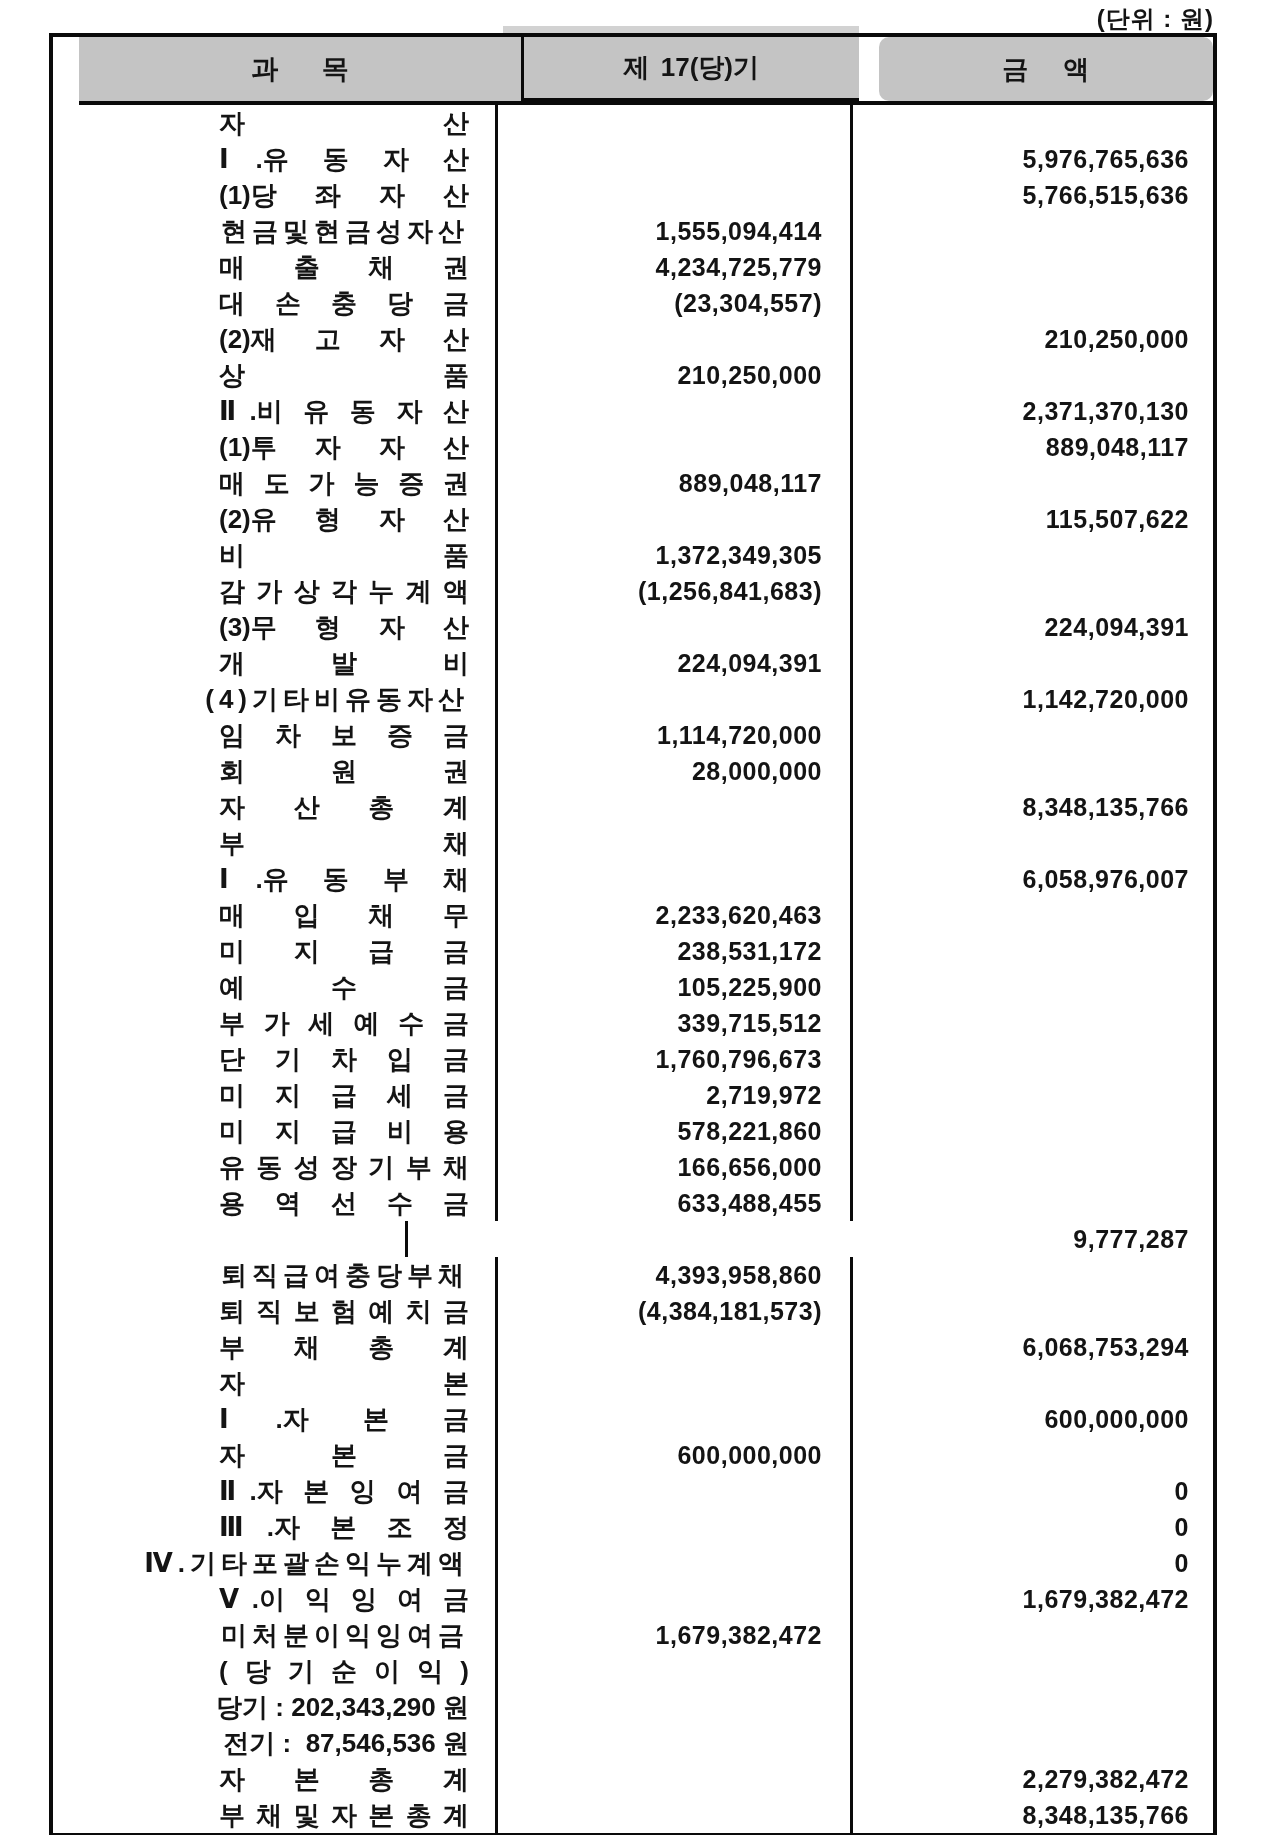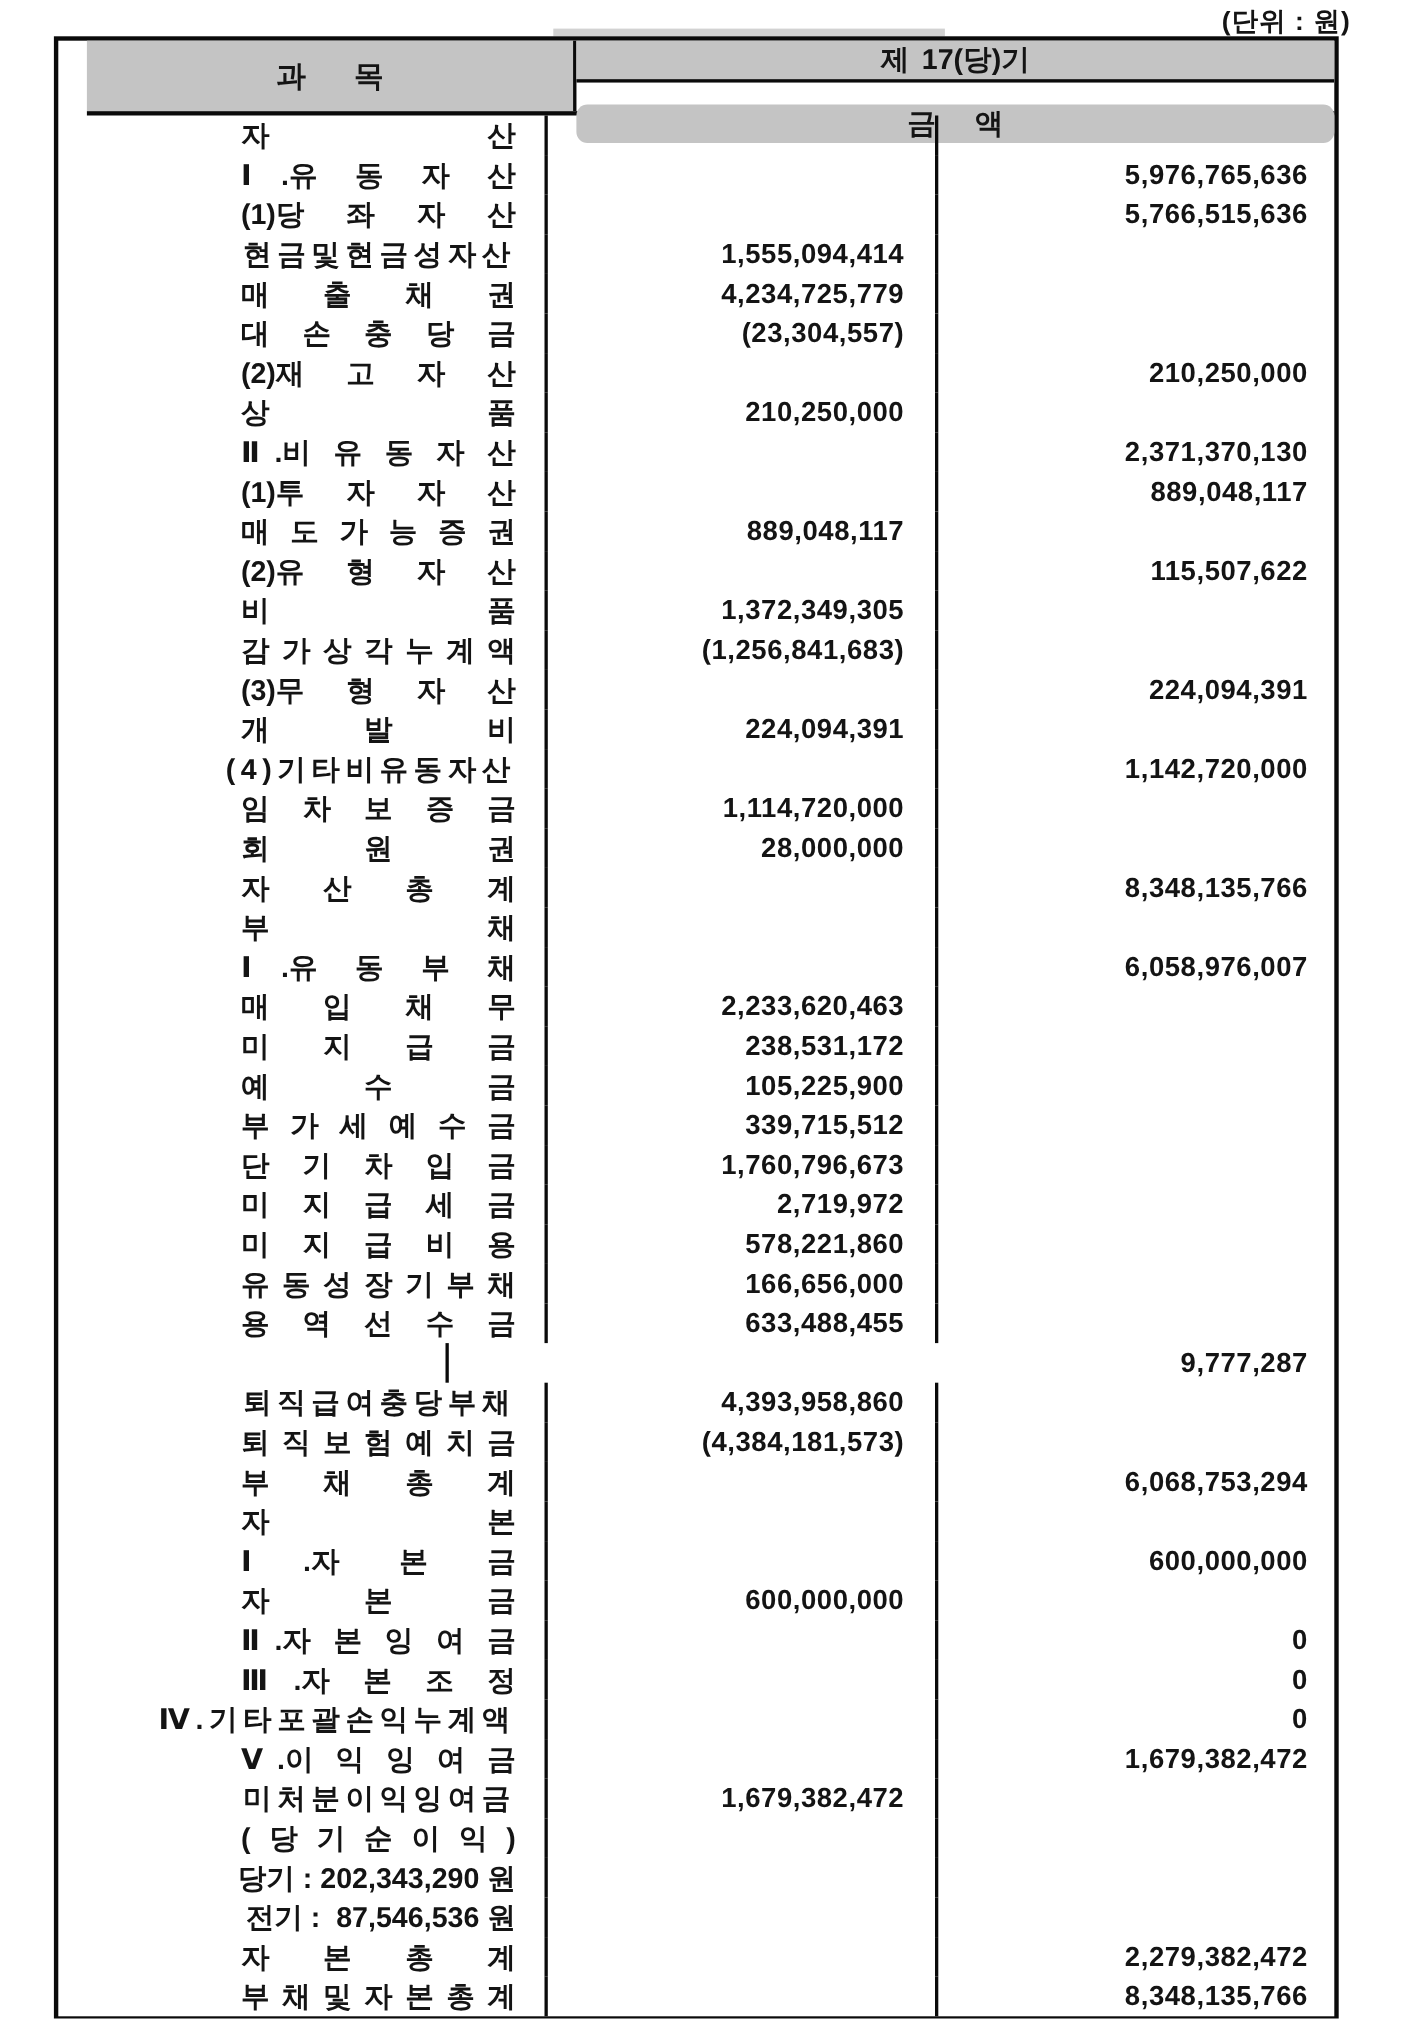--- a/index.html
+++ b/index.html
@@ -2,36 +2,36 @@
 <html><head>
 <meta charset="utf-8">
 <style>
   html,body{margin:0;padding:0;}
   body{
     width:1280px;height:1835px;position:relative;background:#ffffff;
     font-family:"Liberation Sans","DejaVu Sans",sans-serif;
     color:#141414;font-weight:700;overflow:hidden;
   }
   .unit-note{
-    position:absolute;top:3px;right:52px;font-size:24px;letter-spacing:1px;text-align:center;
+    position:absolute;top:3px;right:66px;font-size:24px;letter-spacing:1px;text-align:center;
   }
   .scan-artifact{
     position:absolute;left:503px;top:26px;width:356px;height:8px;background:#d2d2d2;
   }
   .bs-table{
     position:absolute;left:49px;top:33px;width:1160px;
     border:4px solid #0a0a0a;background:#ffffff;
   }
   .thead{display:flex;height:64px;border-bottom:4px solid #0a0a0a;margin-left:26px;}
   .h-account{
     width:445px;box-sizing:border-box;border-right:3px solid #0a0a0a;
     background:#c4c4c4;display:flex;align-items:center;justify-content:center;
     font-size:27px;word-spacing:36px;
   }
-  .h-right{flex:1;display:flex;flex-direction:column;gap:20px;}
+  .h-right{flex:1;display:flex;flex-direction:row;gap:20px;}
   .h-period{
     flex:1;background:#c4c4c4;border-bottom:3px solid #0a0a0a;
     display:flex;align-items:center;justify-content:center;
     font-size:26px;word-spacing:4px;
   }
   .h-amount{
     flex:1;background:#c4c4c4;
     display:flex;align-items:center;justify-content:center;
     font-size:26px;word-spacing:28px;border-radius:10px;
   }

